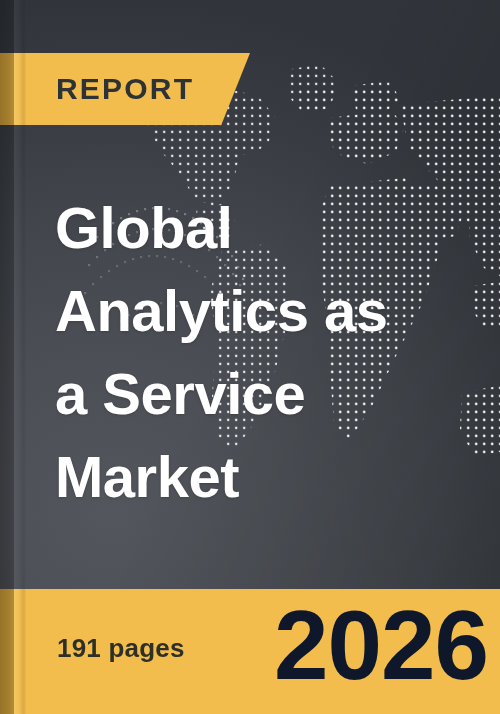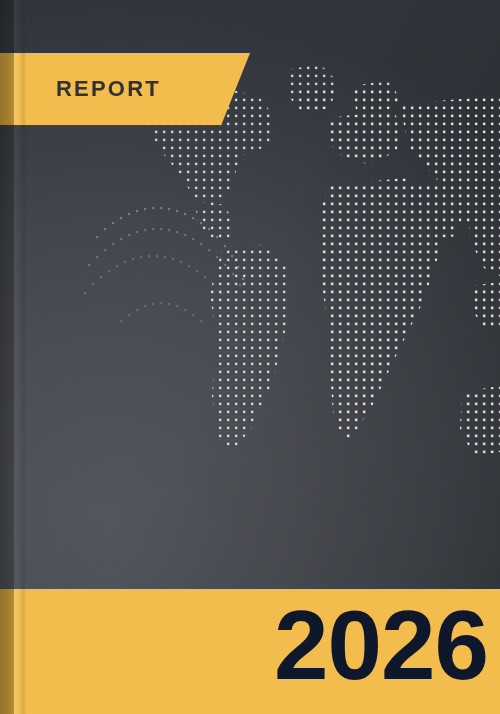--- a/index.html
+++ b/index.html
@@ -92,21 +92,21 @@
     background: #f2bd4c;
     clip-path: polygon(0 0, 100% 0, 88.5% 100%, 0 100%);
   }
   .report-label {
     position: absolute;
     left: 56px;
     top: 0;
     height: 72px;
     display: flex;
     align-items: center;
-    font-size: 22px;
+    font-size: 30px;
     font-weight: bold;
     letter-spacing: 2.2px;
     color: #2d3237;
     white-space: nowrap;
   }
 
   
   .title-block {
     position: absolute;
     left: 55px;
@@ -342,23 +342,30 @@
 
   <div class="report-banner">
     <div class="shape"></div>
     <div class="banner-spine">
       <div class="band-spine-dark"></div>
       <div class="band-spine-edge"></div>
     </div>
     <div class="report-label">REPORT</div>
   </div>
 
+  <div class="title-block">
+    <div class="title-line">Global</div>
+    <div class="title-line">Analytics as</div>
+    <div class="title-line">a Service</div>
+    <div class="title-line">Market</div>
+  </div>
 
   <div class="bottom-band">
     <div class="band-year">2026</div>
+    <div class="band-pages">191 pages</div>
     <div class="band-spine">
       <div class="band-spine-dark"></div>
       <div class="band-spine-edge"></div>
     </div>
   </div>
 
   <div class="spine">
     <div class="spine-dark"></div>
     <div class="spine-edge"></div>
   </div>

